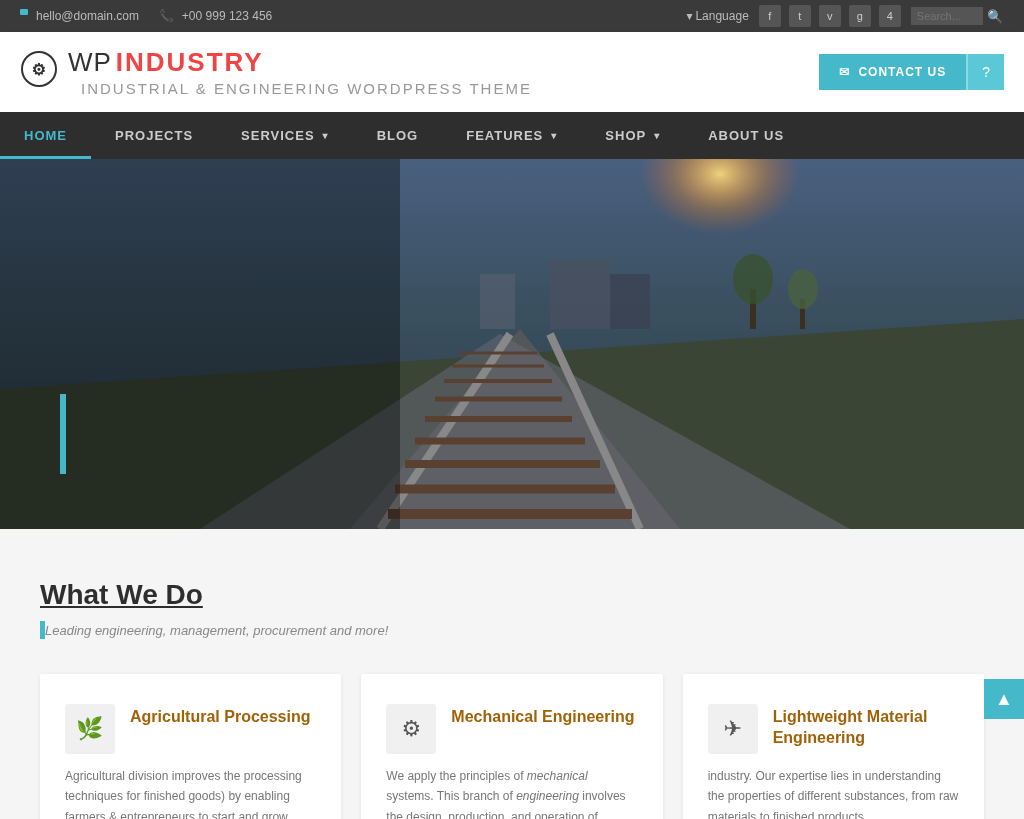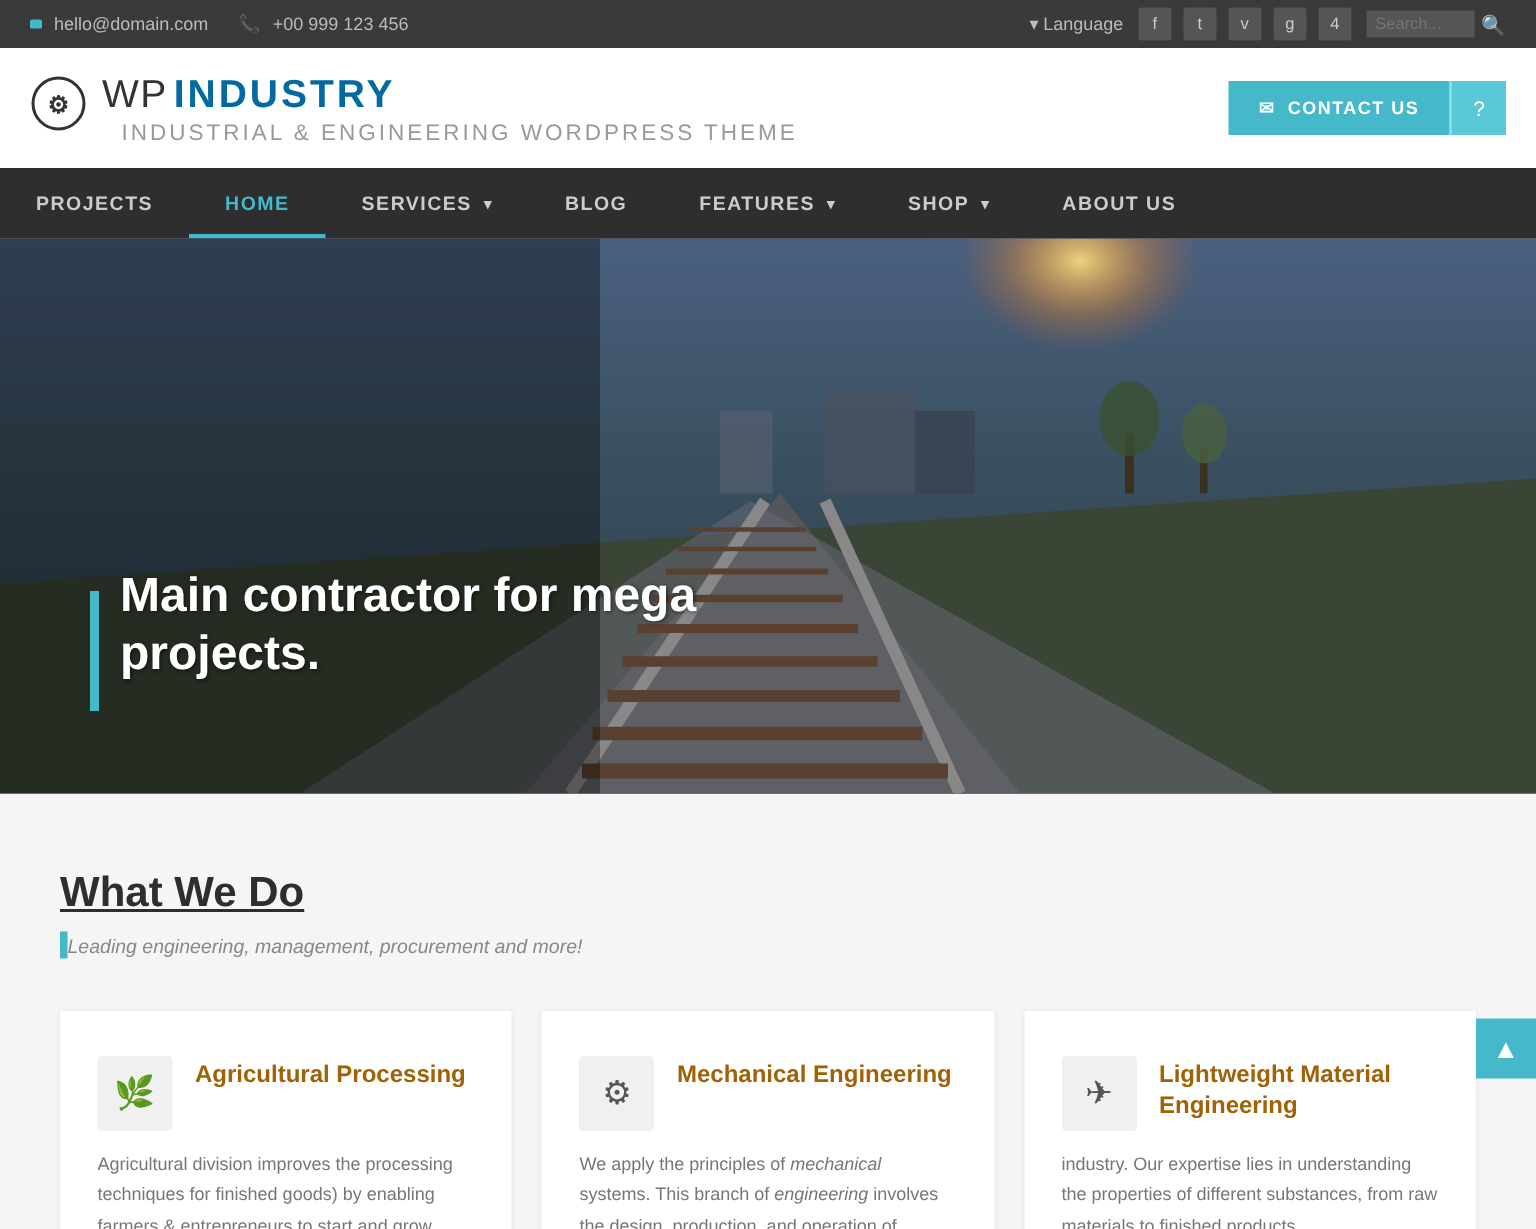--- a/index.html
+++ b/index.html
@@ -9,21 +9,21 @@
     .top-bar {
       background: #3a3a3a;
       color: #bbb;
       font-size: 12px;
       padding: 5px 20px;
       display: flex;
       align-items: center;
       justify-content: space-between;
     }
     .top-bar-left { display: flex; gap: 20px; align-items: center; }
-    .top-bar-left span { display: flex; align-items: center; gap: 5px; }
+    .top-bar-left span { display: flex; align-items: flex-start; gap: 5px; }
     .top-bar-right { display: flex; align-items: center; gap: 10px; }
     .top-bar-right .lang { color: #bbb; font-size: 12px; display: flex; align-items: center; gap: 3px; }
     .top-bar-right .social-icons { display: flex; gap: 8px; }
     .top-bar-right .social-icon {
       width: 22px; height: 22px; background: #555; color: #ccc;
       display: flex; align-items: center; justify-content: center;
       font-size: 11px; cursor: pointer; border-radius: 2px;
     }
     .search-bar { display: flex; align-items: center; gap: 5px; }
     .search-bar input {
@@ -37,21 +37,21 @@
       background: #fff;
       padding: 15px 20px;
       display: flex;
       align-items: center;
       justify-content: space-between;
       box-shadow: 0 1px 3px rgba(0,0,0,0.1);
     }
     .logo { display: flex; align-items: center; gap: 10px; }
     .logo-icon { font-size: 28px; color: #3a3a3a; }
     .logo-text-wp { font-size: 26px; font-weight: 300; color: #333; letter-spacing: 1px; }
-    .logo-text-industry { font-size: 26px; font-weight: 800; color: #0369a1; letter-spacing: 2px; text-transform: uppercase; }
+    .logo-text-industry { font-size: 26px; font-weight: 800; color: #ef4444; letter-spacing: 2px; text-transform: uppercase; }
     .logo-tagline { font-size: 15px; color: #999; letter-spacing: 2px; text-transform: uppercase; display: block; margin-top: 2px; padding-left: 13px; }
     .header-actions { display: flex; gap: 0; }
     .contact-us-btn {
       background: #45b8c9; color: #fff; padding: 10px 20px;
       font-size: 12px; font-weight: 700; text-transform: uppercase;
       letter-spacing: 1px; cursor: pointer; border: none; display: flex; align-items: center; gap: 8px;
     }
     .quote-btn {
       background: #45b8c9; color: #fff; padding: 10px 20px;
       font-size: 12px; font-weight: 700; text-transform: uppercase;
@@ -220,25 +220,25 @@
       <span>✉</span>
       <span>CONTACT US</span>
     </button>
     <button class="help-icon-btn">
       <span>?</span>
     </button>
   </div>
 </div>
 
 <nav class="nav">
-  <div class="nav-item">
-    <span>PROJECTS</span>
-  </div>
   <div class="nav-item active">
     <span>HOME</span>
+  </div>
+  <div class="nav-item">
+    <span>PROJECTS</span>
   </div>
   <div class="nav-item">
     <span>SERVICES</span>
     <span class="dropdown-arrow">▾</span>
   </div>
   <div class="nav-item">
     <span>BLOG</span>
   </div>
   <div class="nav-item">
     <span>FEATURES</span>
@@ -304,21 +304,20 @@
 
     <rect x="750" y="130" width="6" height="40" fill="#3a3020"></rect>
     <ellipse cx="753" cy="120" rx="20" ry="25" fill="#3a5030" opacity="0.8"></ellipse>
     <rect x="800" y="140" width="5" height="30" fill="#3a3020"></rect>
     <ellipse cx="803" cy="130" rx="15" ry="20" fill="#4a6040" opacity="0.8"></ellipse>
 
     <rect width="400" height="370" fill="rgba(0,0,0,0.35)"></rect>
   </svg>
   <div class="hero-accent-bar"></div>
   <div class="hero-content">
-    <h1 class="hero-title">Main contractor for mega projects.</h1>
   </div>
 </div>
 
 <div class="what-we-do">
   <h2 class="section-title">What We Do</h2>
   <div class="section-subtitle-bar">
     <span class="subtitle-accent"></span>
     <span class="section-subtitle">Leading engineering, management, procurement and more!</span>
   </div>
 

